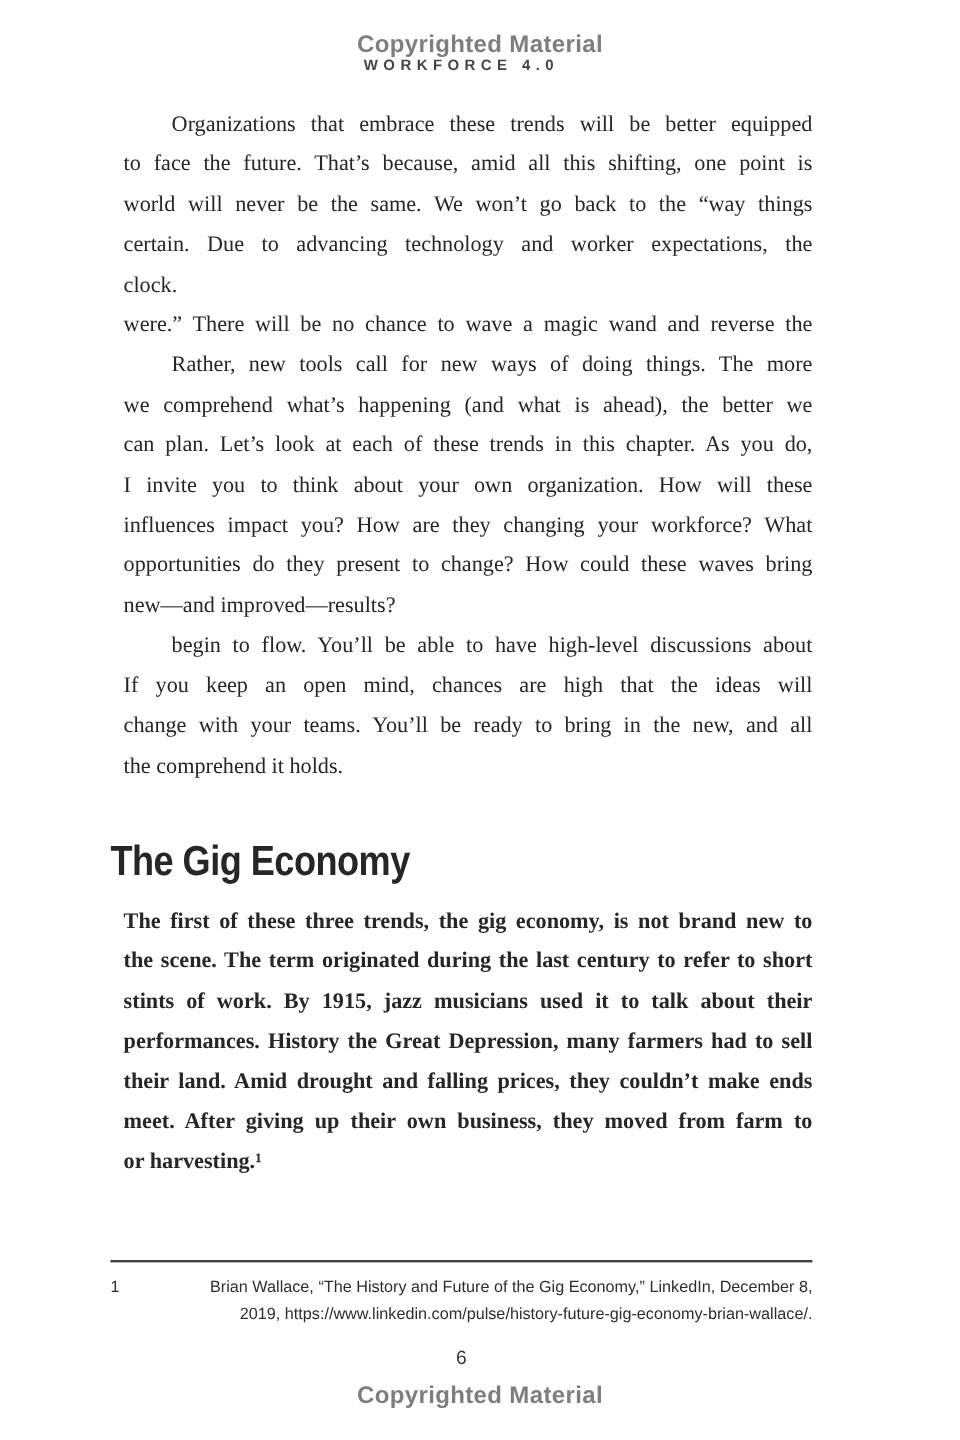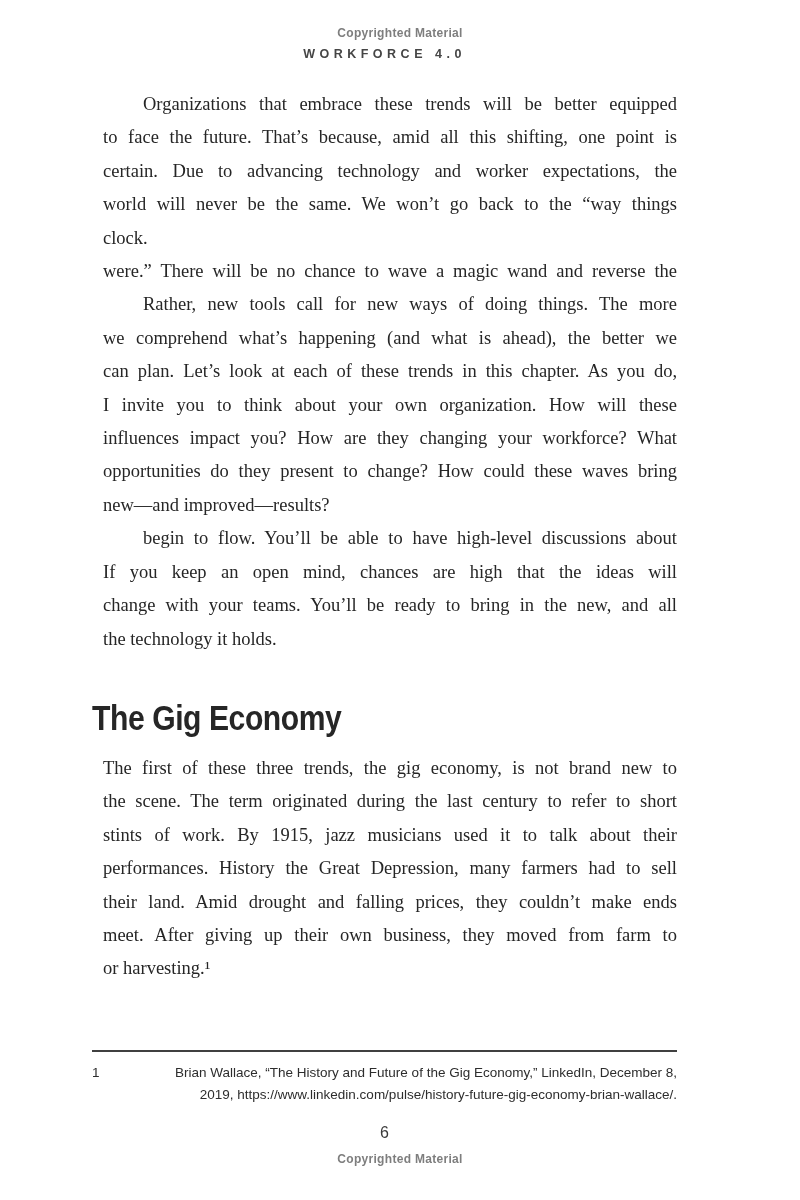--- a/index.html
+++ b/index.html
@@ -9,21 +9,21 @@
     height: 1200px;
     background: #ffffff;
     overflow: hidden;
   }
   .watermark {
     position: absolute;
     left: 0;
     right: 0;
     text-align: center;
     font-family: "Liberation Sans", sans-serif;
-    font-size: 12px;
+    font-size: 20px;
     font-weight: 700;
     letter-spacing: 0.3px;
     color: var(--watermark, #7e7e7e);
   }
   .watermark.top { top: 26px; }
   .watermark.bottom { top: 1152px; }
   .running-head {
     position: absolute;
     top: 47px;
     left: 92px;
@@ -38,21 +38,21 @@
   .text-block {
     position: absolute;
     left: 92px;
     width: 585px;
     font-family: "Liberation Serif", serif;
     font-size: 18.5px;
     line-height: 33.4px;
     color: var(--text, #262626);
   }
   .block-1 { top: 88px; }
-  .block-2 { top: 752px; }
+  .block-2 { top: 752px; font-weight: bold; }
   .para { margin: 0; }
   .line {
     text-align: justify;
     text-align-last: justify;
     white-space: normal;
     margin-left: 11px;
   }
   .line.last { text-align-last: left; }
   .indent .line:first-child { text-indent: 40px; }
   .section-heading {
@@ -109,39 +109,39 @@
 <div class="page">
 
   <div class="watermark top">Copyrighted Material</div>
 
   <div class="running-head">WORKFORCE 4.0</div>
 
   <main class="text-block block-1">
     <div class="para indent">
         <div class="line">Organizations that embrace these trends will be better equipped</div>
         <div class="line">to face the future. That’s because, amid all this shifting, one point is</div>
+        <div class="line">world will never be the same. We won’t go back to the “way things</div>
         <div class="line">certain. Due to advancing technology and worker expectations, the</div>
-        <div class="line">world will never be the same. We won’t go back to the “way things</div>
         <div class="line last">clock.</div>
         <div class="line">were.” There will be no chance to wave a magic wand and reverse the</div>
       </div>
     <div class="para indent">
         <div class="line">Rather, new tools call for new ways of doing things. The more</div>
         <div class="line">we comprehend what’s happening (and what is ahead), the better we</div>
         <div class="line">can plan. Let’s look at each of these trends in this chapter. As you do,</div>
         <div class="line">I invite you to think about your own organization. How will these</div>
         <div class="line">influences impact you? How are they changing your workforce? What</div>
         <div class="line">opportunities do they present to change? How could these waves bring</div>
         <div class="line last">new—and improved—results?</div>
       </div>
     <div class="para indent">
         <div class="line">begin to flow. You’ll be able to have high-level discussions about</div>
         <div class="line">If you keep an open mind, chances are high that the ideas will</div>
         <div class="line">change with your teams. You’ll be ready to bring in the new, and all</div>
-        <div class="line last">the technology it holds.</div>
+        <div class="line last">the comprehend it holds.</div>
       </div>
   </main>
 
   <h1 class="section-heading">The Gig Economy</h1>
 
   <div class="text-block block-2">
     <div class="para">
         <div class="line">The first of these three trends, the gig economy, is not brand new to</div>
         <div class="line">the scene. The term originated during the last century to refer to short</div>
         <div class="line">stints of work. By 1915, jazz musicians used it to talk about their</div>

